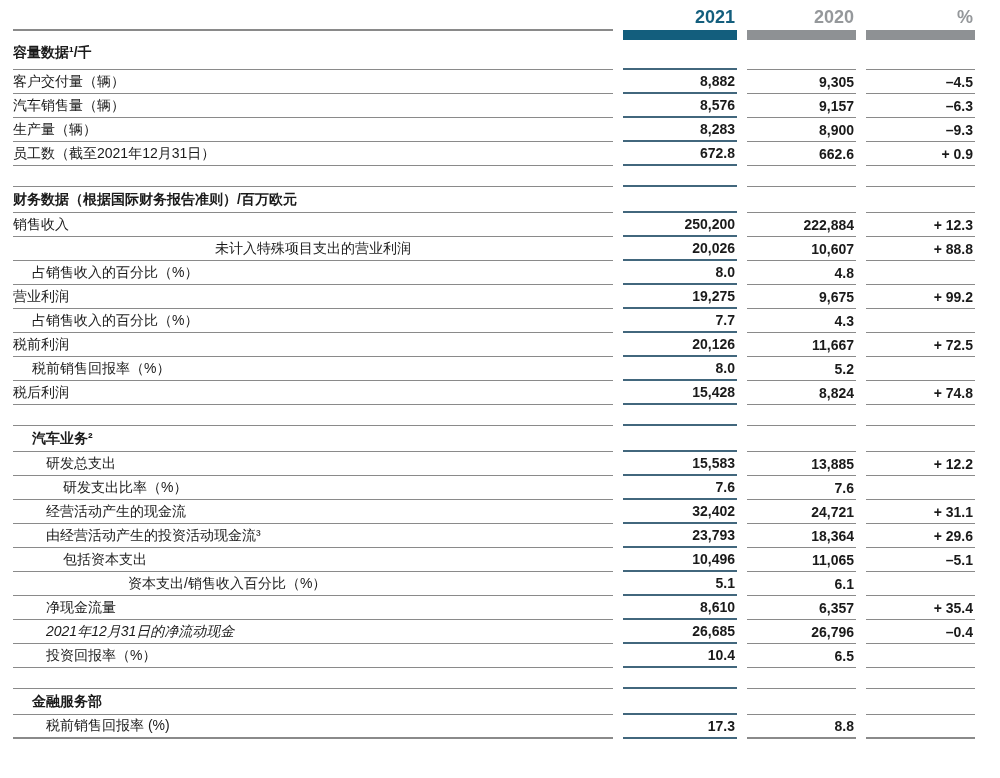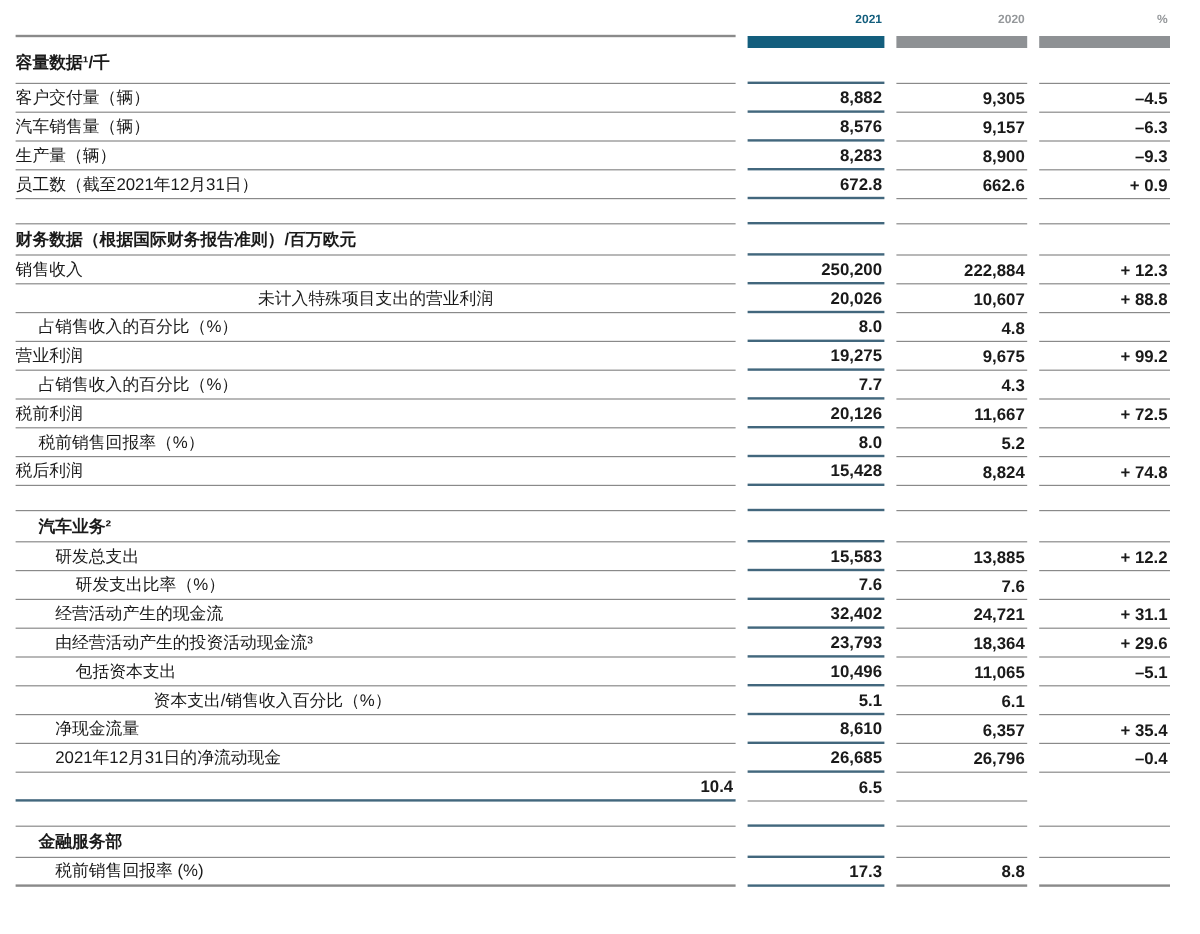--- a/index.html
+++ b/index.html
@@ -55,21 +55,21 @@
   .hdr-col{
     display:flex;
     flex-direction:column;
     align-items:stretch;
     justify-content:flex-end;
     padding:0;
   }
   .hdr-label{
     text-align:right;
     font-weight:bold;
-    font-size:10px;
+    font-size:18px;
     padding-right:2px;
     line-height:18px;
   }
   .hdr-label.g2021{color:var(--accent);}
   .hdr-label.ggray{color:var(--hdr-gray);}
   .hdr-bar{
     height:10px;
     margin-top:4px;
   }
   .hdr-bar.b2021{background:var(--accent);}
@@ -304,28 +304,31 @@
   </div>
       <div class="row">
     <div class="cell label-cell" style="padding-left: 33px;">
           <span>净现金流量</span>
         </div>
     <div class="cell num-cell c2021">8,610</div>
     <div class="cell num-cell c2020">6,357</div>
     <div class="cell num-cell cpct">+ 35.4</div>
   </div>
       <div class="row">
-    <div class="cell label-cell" style="padding-left: 33px;">
+    <div class="cell label-cell" style="padding-left: 33px; font-style: italic;">
           <span>2021年12月31日的净流动现金</span>
         </div>
     <div class="cell num-cell c2021">26,685</div>
     <div class="cell num-cell c2020">26,796</div>
     <div class="cell num-cell cpct">–0.4</div>
   </div>
       <div class="row">
+    <div class="cell label-cell" style="padding-left: 33px;">
+          <span>投资回报率（%）</span>
+        </div>
     <div class="cell num-cell c2021">10.4</div>
     <div class="cell num-cell c2020">6.5</div>
     <div class="cell num-cell cpct"></div>
   </div>
       <div class="row spacer">
     <div class="cell label-cell" style="padding-left: 0px;">
           <span></span>
         </div>
     <div class="cell num-cell c2021"></div>
     <div class="cell num-cell c2020"></div>

